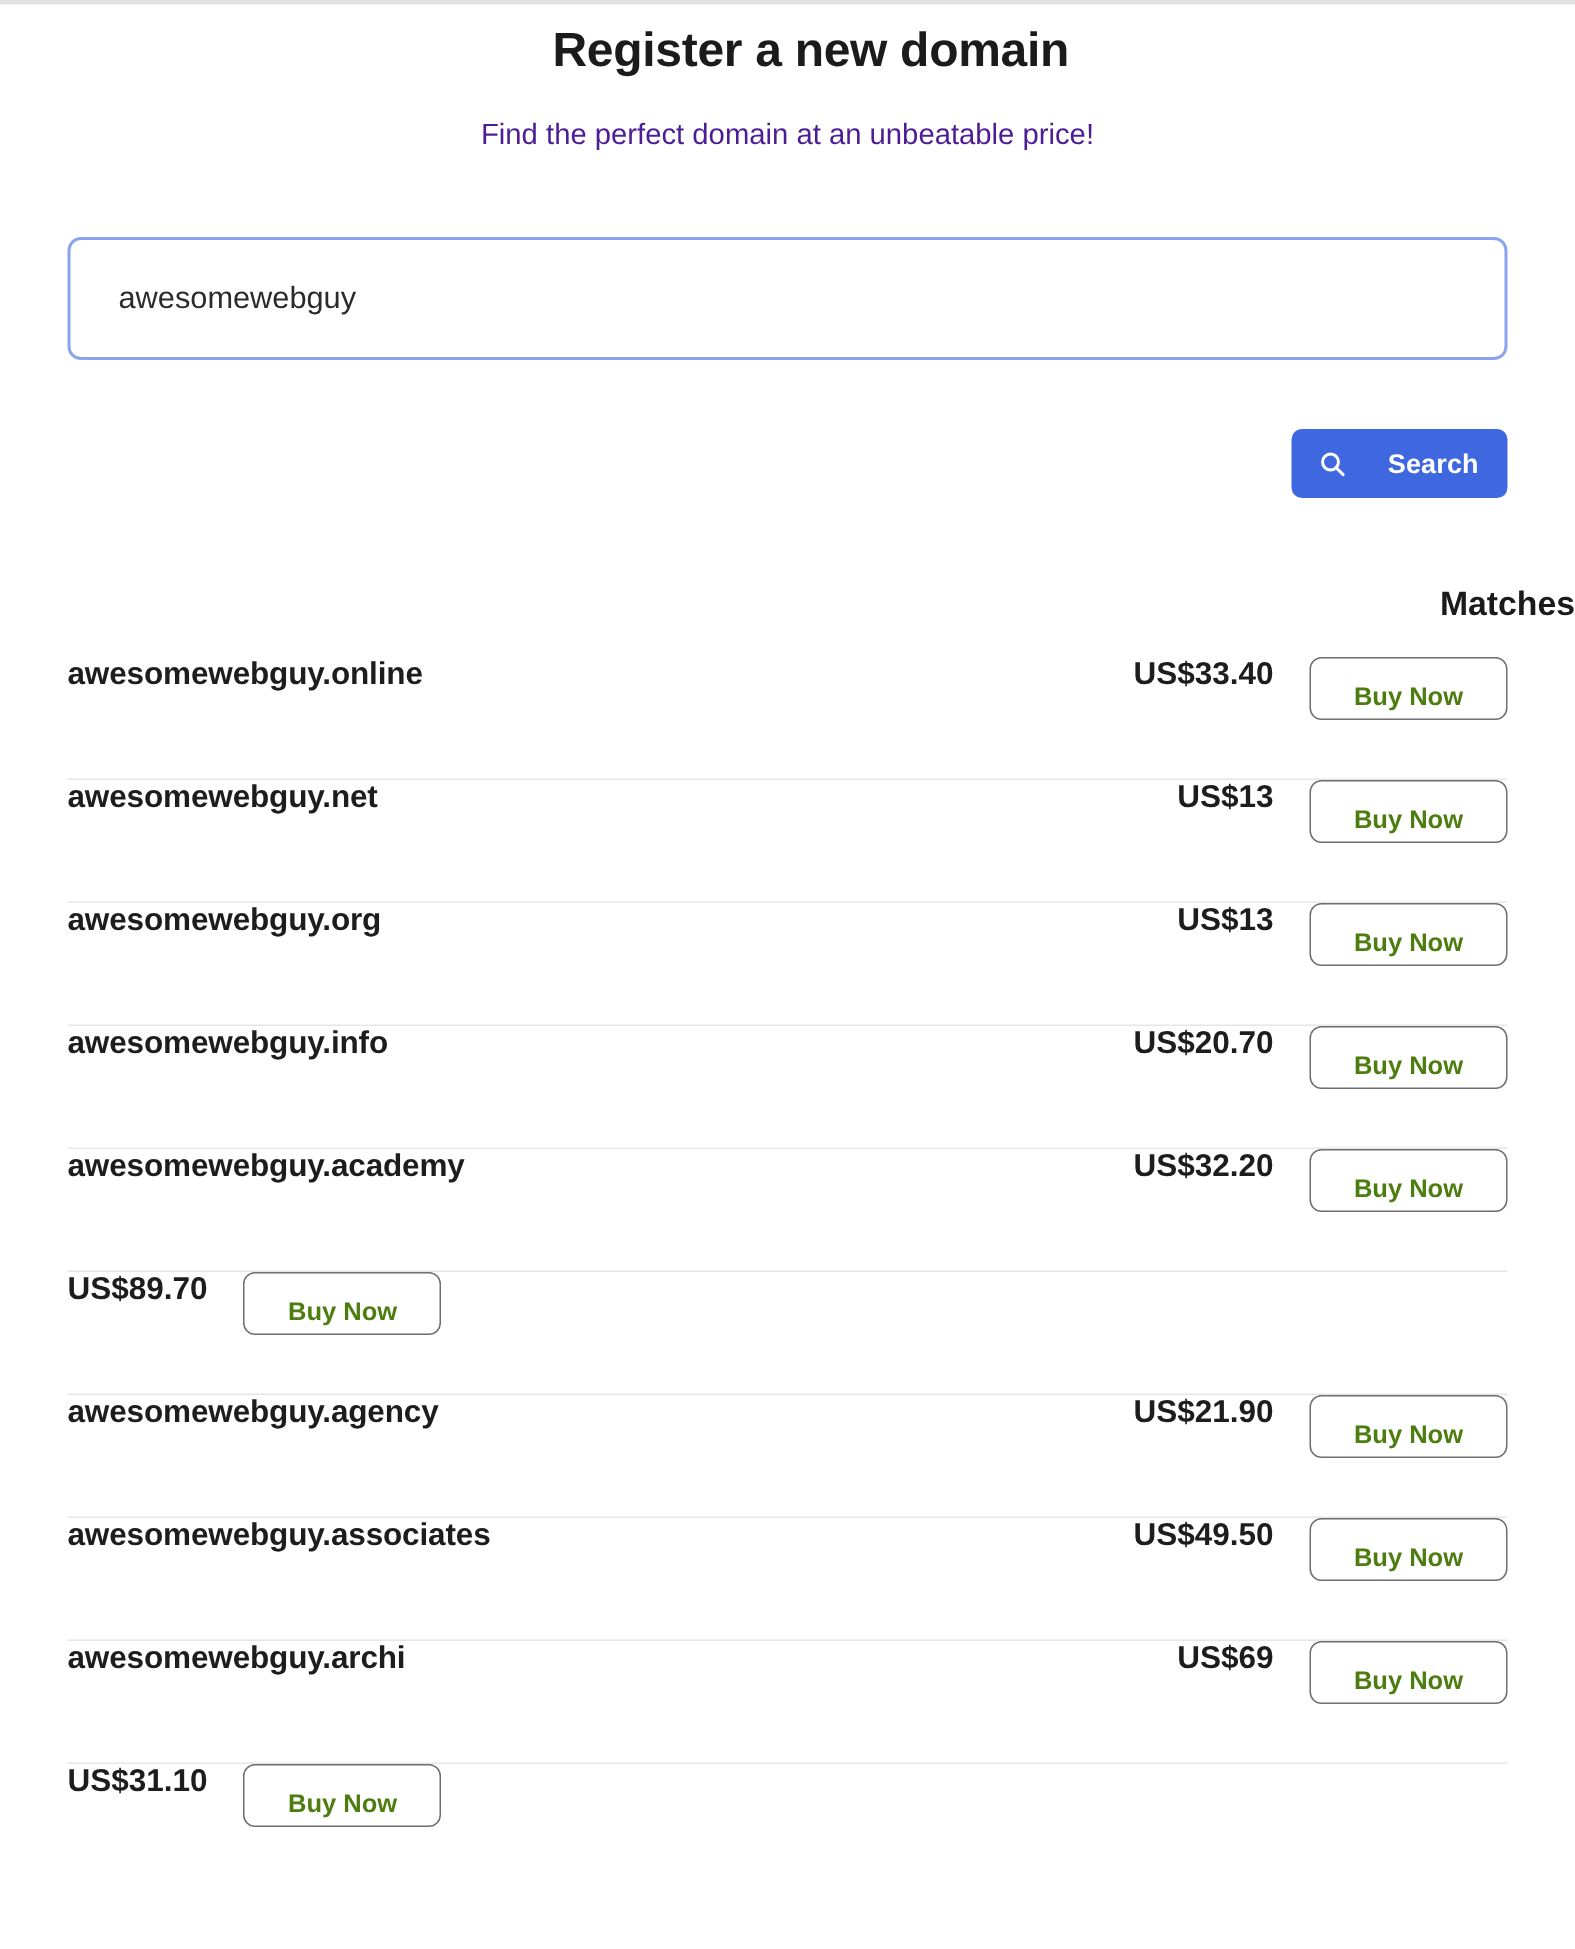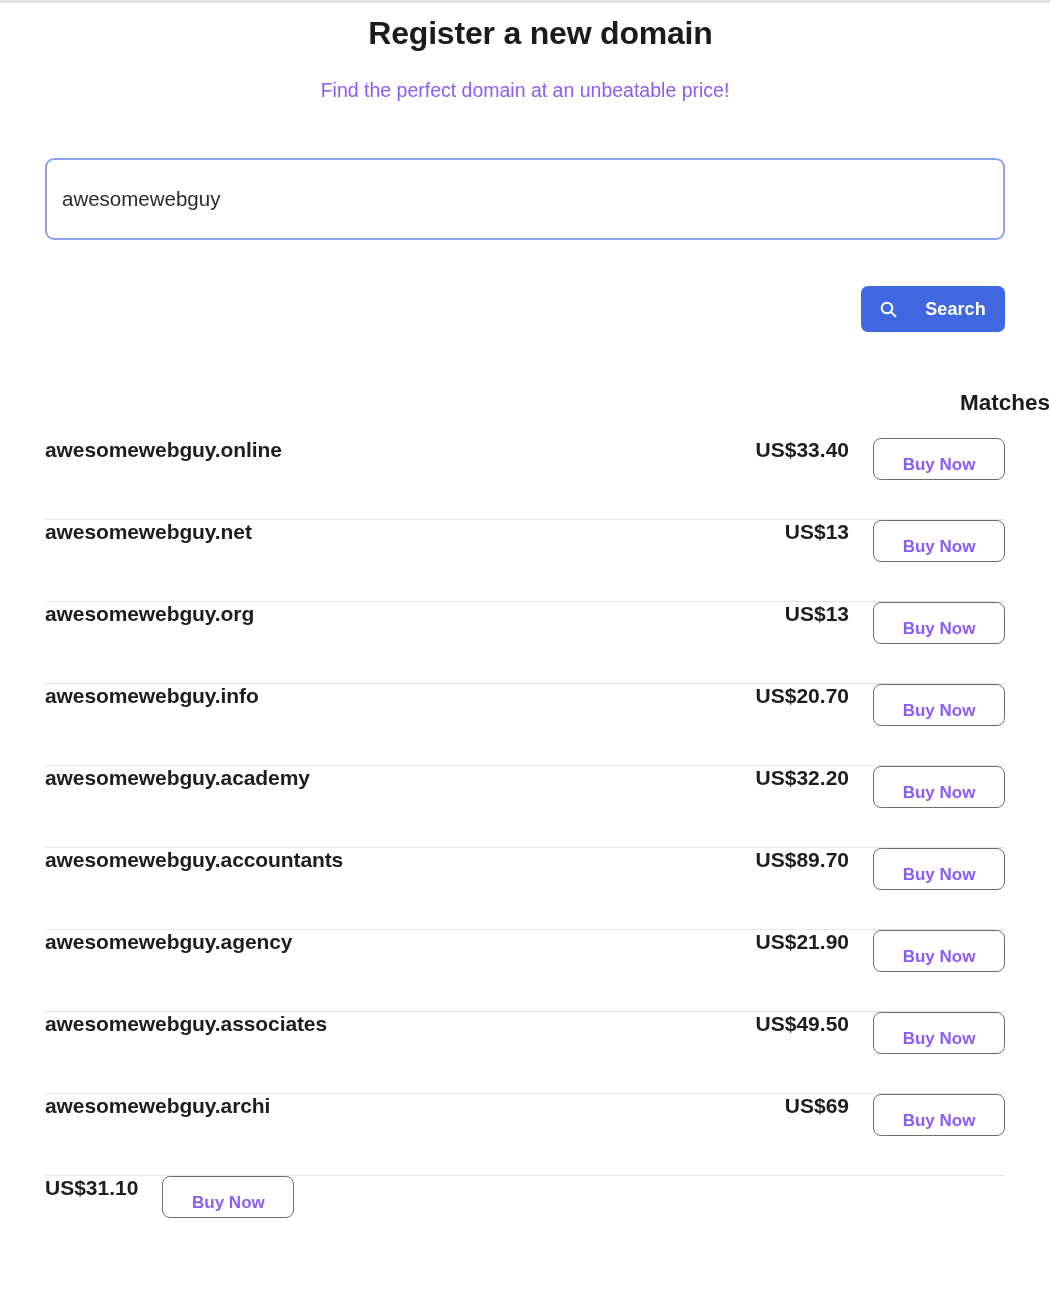--- a/index.html
+++ b/index.html
@@ -37,21 +37,21 @@
     letter-spacing: -0.2px;
     margin-top: 11px;
     line-height: 38px;
     padding-left: 31px;
   }
 
   .page-subtitle {
     text-align: center;
     font-size: 19.5px;
     font-weight: normal;
-    color: #8b5cf6;
+    color: #4c1d95;
     margin-top: 25px;
     line-height: 26px;
   }
 
   
   .search-area {
     position: relative;
     width: 960px;
     margin: 0 auto;
     padding-top: 0;
@@ -65,21 +65,21 @@
     display: block;
     width: 960px;
     height: 82px;
     border: 2px solid #8ba2ef;
     border-radius: 9px;
     background: #ffffff;
     font-family: "Liberation Sans", sans-serif;
     font-size: 20.5px;
     font-weight: normal;
     color: #2b2b2b;
-    padding: 0 15px;
+    padding: 0 32px;
     outline: none;
   }
 
   .search-btn-row {
     display: flex;
     justify-content: flex-end;
     margin-top: 46px;
   }
 
   .search-button {
@@ -151,21 +151,21 @@
   .buy-button {
     flex: 0 0 auto;
     width: 132px;
     height: 42px;
     background: #ffffff;
     border: 1.5px solid #6e6e6e;
     border-radius: 8px;
     font-family: "Liberation Sans", sans-serif;
     font-size: 17px;
     font-weight: bold;
-    color: #8b5cf6;
+    color: #4d7c0f;
     cursor: pointer;
     padding: 16px;
   }
 </style>
 </head>
 <body>
 
 <div id="page">
 
   <div id="top-rule"></div>
@@ -216,21 +216,20 @@
         <div class="domain-name">awesomewebguy.info</div>
         <div class="domain-price">US$20.70</div>
         <button class="buy-button">Buy Now</button>
       </div>
       <div class="result-row">
         <div class="domain-name">awesomewebguy.academy</div>
         <div class="domain-price">US$32.20</div>
         <button class="buy-button">Buy Now</button>
       </div>
       <div class="result-row">
-        <div class="domain-name">awesomewebguy.accountants</div>
         <div class="domain-price">US$89.70</div>
         <button class="buy-button">Buy Now</button>
       </div>
       <div class="result-row">
         <div class="domain-name">awesomewebguy.agency</div>
         <div class="domain-price">US$21.90</div>
         <button class="buy-button">Buy Now</button>
       </div>
       <div class="result-row">
         <div class="domain-name">awesomewebguy.associates</div>

